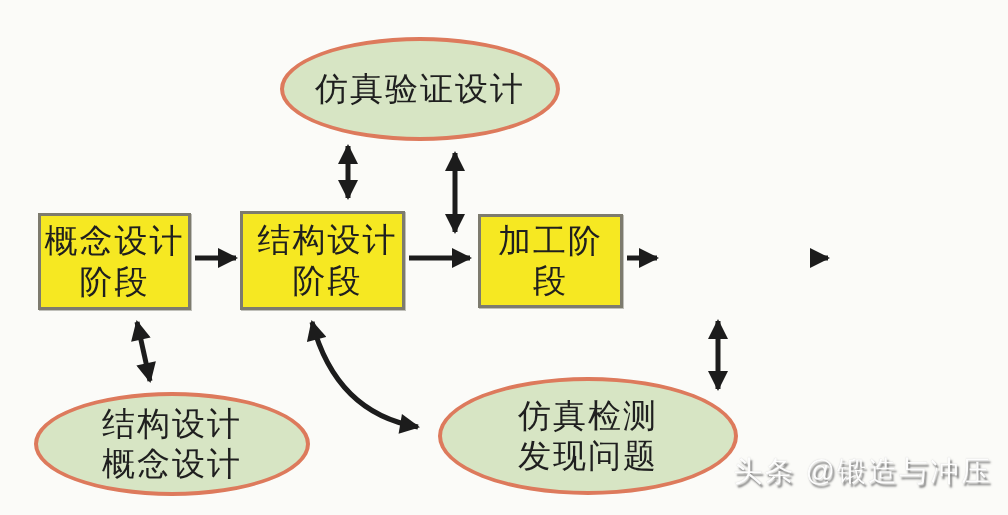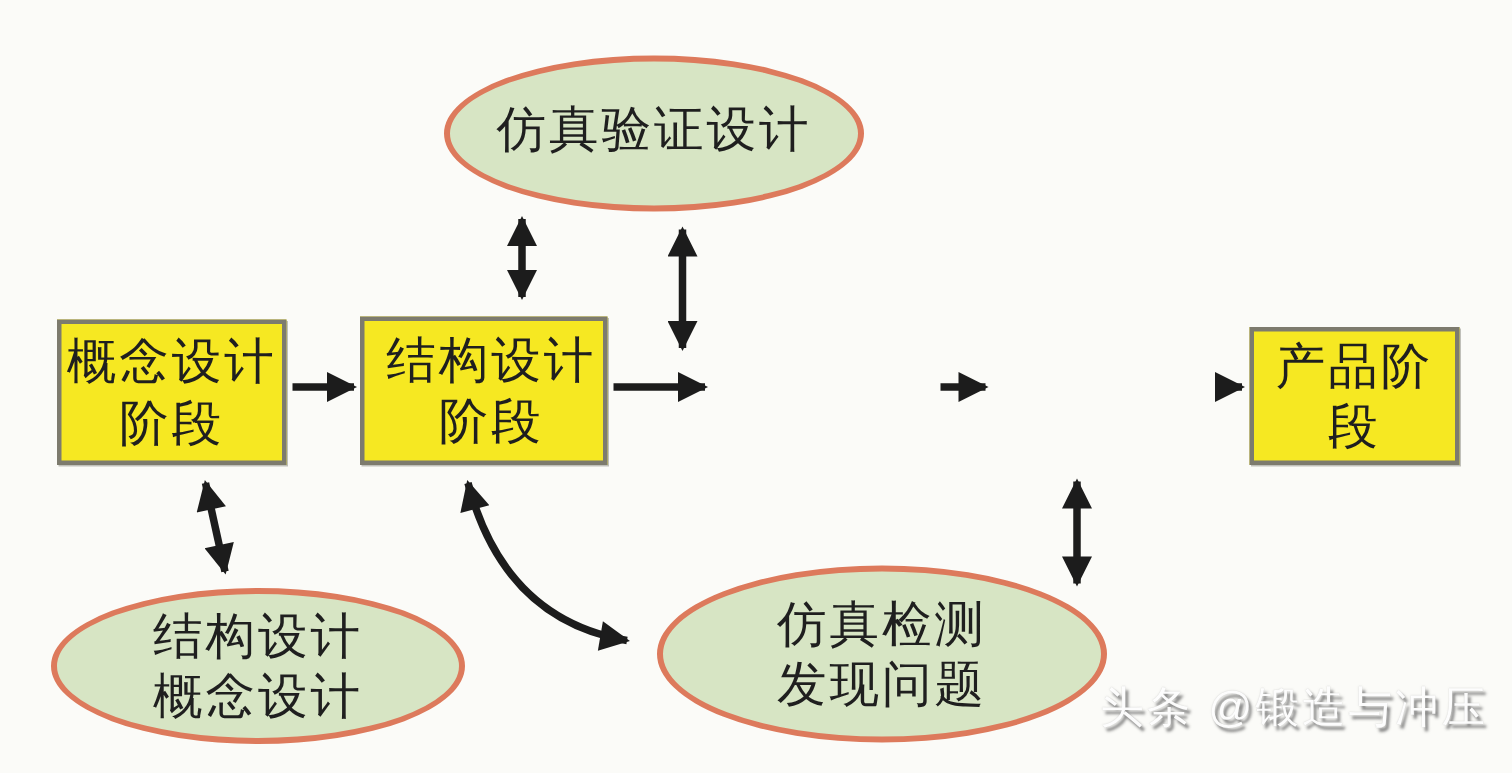--- a/index.html
+++ b/index.html
@@ -48,21 +48,21 @@
     background:var(--box-fill);
     border:3px solid var(--box-border);
     box-shadow:1px 1px 0 rgba(120,120,110,.45);
   }
   .ellipse{
     background:var(--ellipse-fill);
     border:4px solid var(--ellipse-border);
     border-radius:50%;
   }
   
-  .e-top        {left:296px; top:37px;  width:280px; height:104px;font-family:Liberation Mono, monospace;}
+  .e-top        {left:280px; top:37px;  width:280px; height:104px;}
   .b-concept    {left:38px;  top:213px; width:153px; height:97px;}
   .b-structure  {left:240px; top:211px; width:165px; height:99px;padding-left:10px;}
   .b-processing {left:478px; top:214px; width:145px; height:94px;}
   .b-experiment {left:663px; top:213px; width:152px; height:96px;}
   .b-product    {left:833px; top:218px; width:140px; height:92px;}
   .e-concept    {left:34px;  top:392px; width:276px; height:104px;}
   .e-detect     {left:438px; top:377px; width:300px; height:118px;}
 
   .watermark{
     position:absolute;
@@ -117,21 +117,21 @@
   <div class="node box b-concept">
     <div class="label">概念设计
 阶段</div>
   </div>
 
   <div class="node box b-structure">
     <div class="label">结构设计
 阶段</div>
   </div>
 
+  <div class="node box b-processing">
+    <div class="label">加工阶段</div>
+  </div>
 
 
-  <div class="node box b-product">
-    <div class="label">产品阶段</div>
-  </div>
 
   <div class="watermark">头条 @锻造与冲压</div>
 
 </div>
 
 </body></html>

